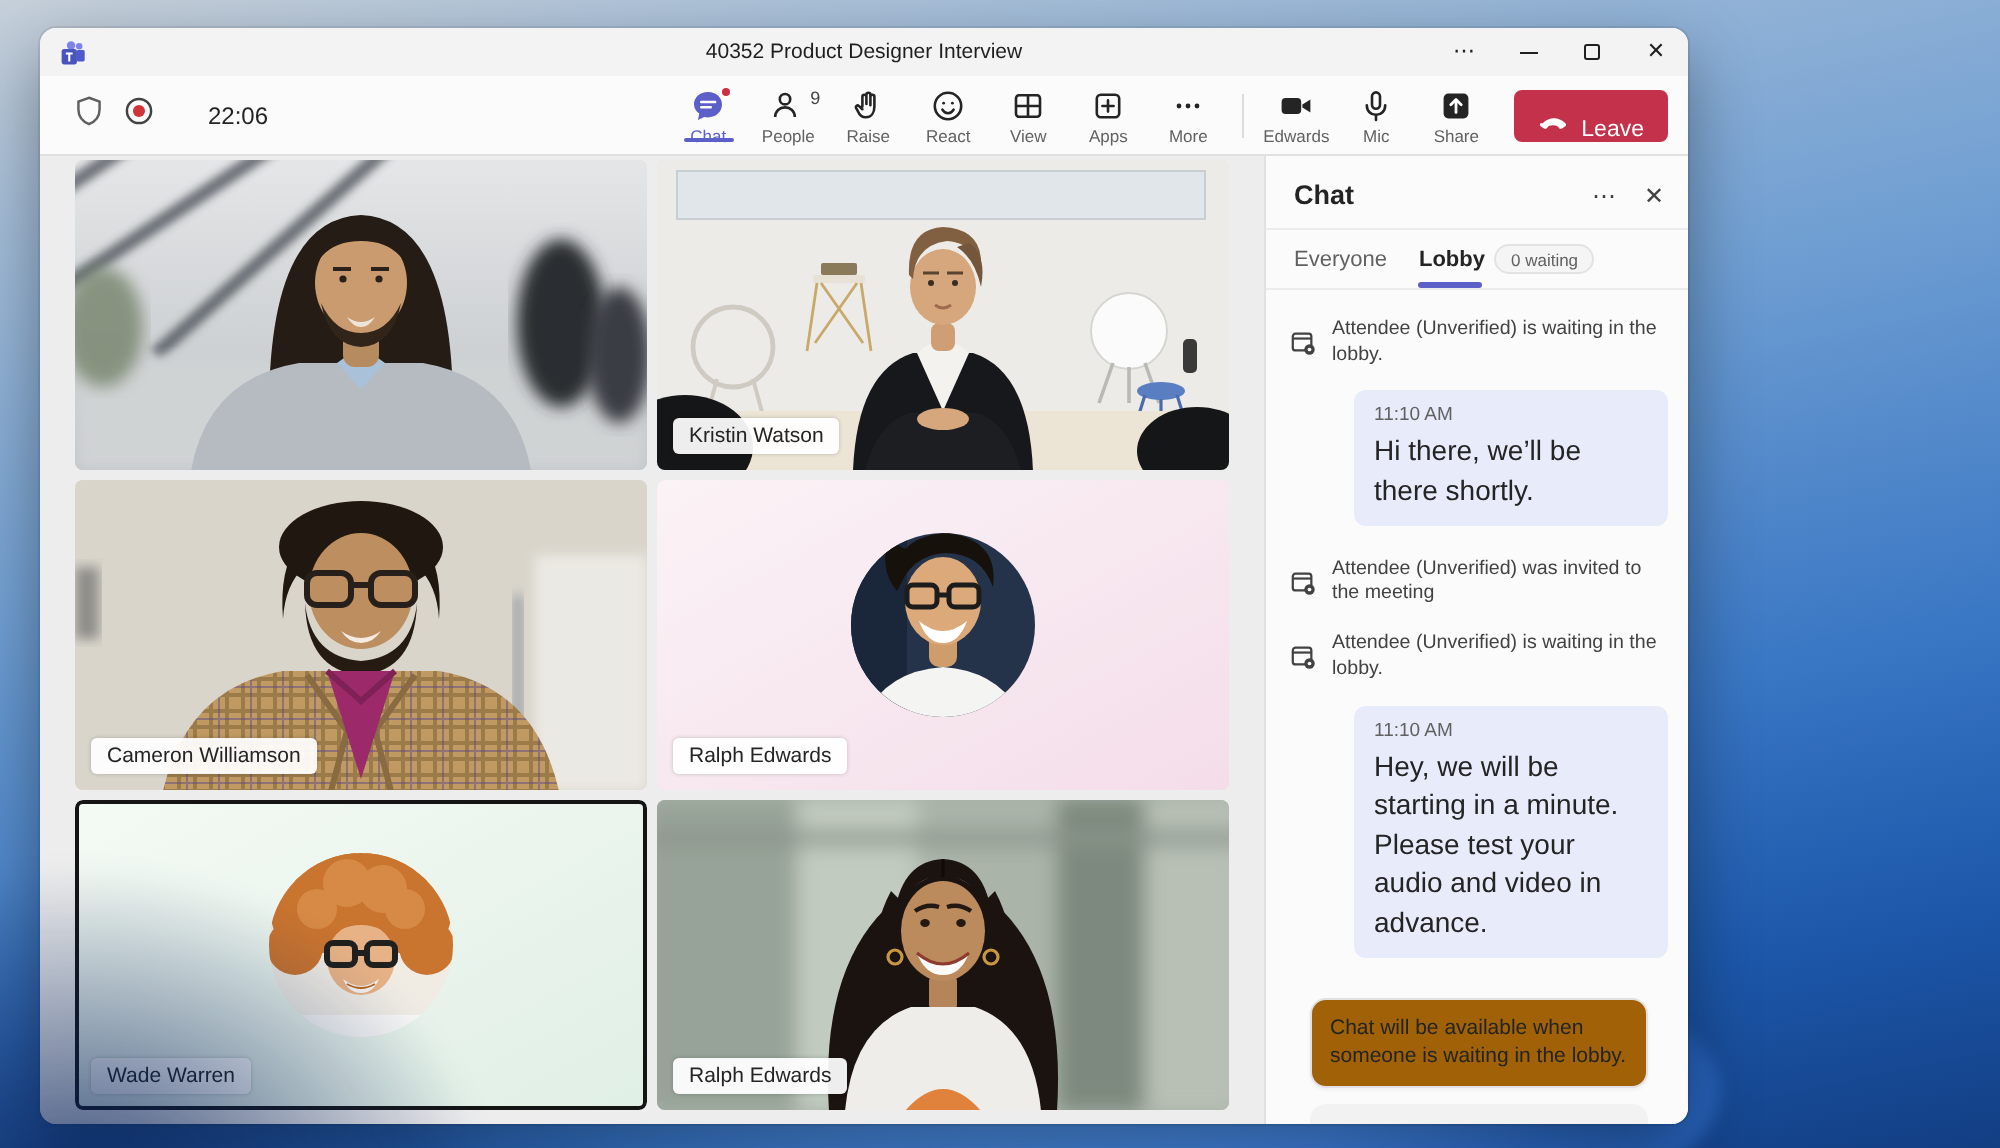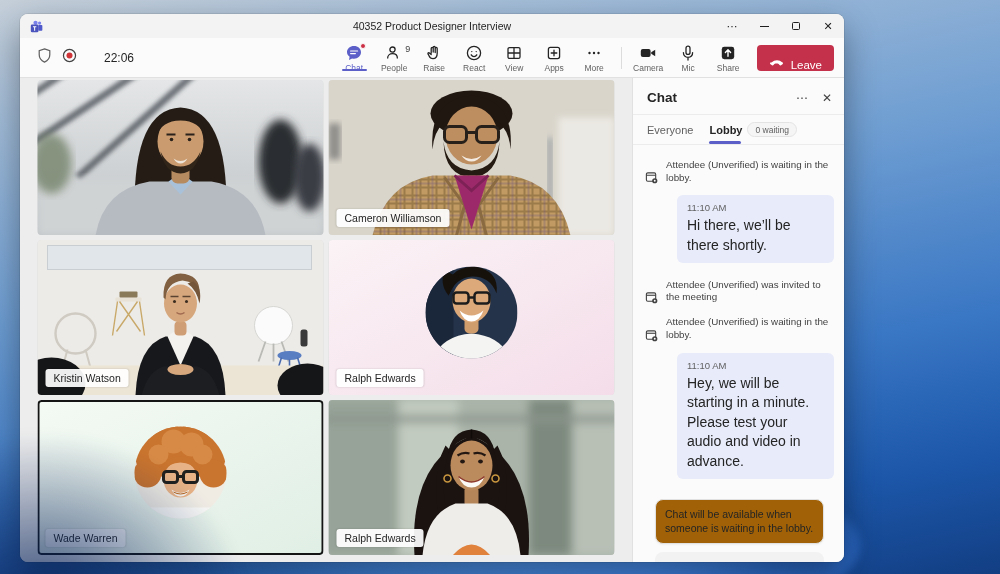--- a/index.html
+++ b/index.html
@@ -66,21 +66,21 @@
   .chatpanel{width:212px;flex:none;background:#fbfbfb;border-left:1px solid #e1e1e1;display:flex;flex-direction:column}
   .chead{display:flex;align-items:center;padding:12px 12px 9px 14px;border-bottom:1px solid #ececec}
   .chead h2{font-size:13.5px;margin:0;flex:1;color:#242424}
   .cicon{color:#424242;font-size:12px;margin-left:14px;cursor:pointer;line-height:1}
   .ctabs{display:flex;align-items:center;gap:16px;padding:0 14px;height:30px;border-bottom:1px solid #ececec}
   .tab{font-size:11px;color:#616161;cursor:pointer;position:relative;height:100%;display:flex;align-items:center;gap:5px}
   .tab.active{color:#242424;font-weight:bold}
   .tab.active::after{content:"";position:absolute;bottom:0;left:0;width:32px;height:3px;border-radius:2px;background:var(--accent)}
   .pill{font-size:8.5px;font-weight:normal;color:#616161;background:#f5f5f5;border:1px solid #e3e3e3;border-radius:9px;padding:1.5px 7px;white-space:nowrap}
   .cfeed{flex:1;padding:8px 10px 0 12px;display:flex;flex-direction:column;overflow:hidden}
-  .event{display:flex;gap:8px;align-items:flex-end;margin:6px 0}
+  .event{display:flex;gap:8px;align-items:center;margin:6px 0}
   .event svg{flex:none;margin-top:0}
   .event span{font-size:9.8px;color:#424242;line-height:1.3}
   .bubble{background:var(--bubble);border-radius:6px;margin:5px 0 10px 32px;padding:7px 10px}
   .btime{font-size:9.5px;color:#616161;margin-bottom:3px}
   .btext{font-size:14px;color:#242424;line-height:1.4}
   .cbottom{margin-top:auto;padding:10px;display:flex;flex-direction:column;gap:8px}
   .notice{background:#a16207;border:1px solid #e1e1e1;border-radius:8px;padding:7px 9px;font-size:10.5px;color:#242424;line-height:1.4;box-shadow:0 1px 2px rgba(0,0,0,.05)}
   .compose{background:#f2f2f2;border-radius:8px;padding:9px 10px 7px;min-height:58px;display:flex;flex-direction:column}
   .placeholder{font-size:11.5px;color:#c2c2c2}
   .crow{margin-top:auto;display:flex;align-items:center;gap:9px;justify-content:flex-end}
@@ -205,21 +205,21 @@
       <span class="vdiv"></span>
 
       <div class="devices">
         <div class="navbtn">
           <span class="nicon">
             <svg width="18" height="18" viewBox="0 0 18 18">
               <rect x="1.8" y="5" width="9.8" height="8" rx="2" fill="#242424"></rect>
               <path d="M12.2 8.2 l4-2.5 v6.6 l-4-2.5 Z" fill="#242424"></path>
             </svg>
           </span>
-          <span class="nlabel">Camera</span>
+          <span class="nlabel">Edwards</span>
         </div>
         <div class="navbtn">
           <span class="nicon">
             <svg width="18" height="18" viewBox="0 0 18 18" fill="none" stroke="#242424" stroke-width="1.3" stroke-linecap="round">
               <rect x="7" y="2.2" width="4" height="8.2" rx="2"></rect>
               <path d="M4.4 8.6 c0 3 2 4.8 4.6 4.8 s4.6-1.8 4.6-4.8 M9 13.4 V16"></path>
             </svg>
           </span>
           <span class="nlabel">Mic</span>
         </div>
@@ -282,20 +282,53 @@
               <path d="M123 72 Q127 93 143 94 Q159 93 163 72 Q156 87 143 87 Q130 87 123 72 Z" fill="#312419"></path>
               <path d="M136 79 q7 5 14 0 q-3 5-7 5 t-7-5 Z" fill="#f2ece3" opacity=".9"></path>
               <circle cx="134" cy="60" r="1.8" fill="#2a211a"></circle>
                 <circle cx="152" cy="60" r="1.8" fill="#2a211a"></circle>
               <path d="M129 55 h9 M148 55 h9" stroke="#2a211a" stroke-width="2"></path>
             </svg>
           </div>
 
           <div class="tile">
             <svg viewBox="0 0 286 156" preserveAspectRatio="xMidYMid slice">
+              <rect width="286" height="156" fill="#edebe7"></rect>
+              <rect x="10" y="6" width="264" height="24" fill="#e0e6e9" stroke="#c8ced2"></rect>
+              <rect x="78" y="58" width="26" height="4" rx="1" fill="#e8e2d6"></rect>
+              <rect x="82" y="52" width="18" height="6" rx="1" fill="#8a7a5a"></rect>
+              <path d="M80 62 l-5 34 M102 62 l5 34 M82 62 l21 30 M100 62 l-21 30" stroke="#c9a96a" stroke-width="1.4" fill="none"></path>
+              <circle cx="38" cy="94" r="20" fill="none" stroke="#cfcac2" stroke-width="2.4"></circle>
+              <path d="M30 110 l-6 22 M48 110 l6 22" stroke="#cfcac2" stroke-width="2"></path>
+              <circle cx="236" cy="86" r="19" fill="#fbfbfb" stroke="#d5d5d2"></circle>
+              <path d="M228 102 l-7 20 M244 102 l7 20 M236 104 v18" stroke="#b9b9b6" stroke-width="1.8"></path>
+              <rect x="263" y="90" width="7" height="17" rx="2.5" fill="#3a3a3a"></rect>
+              <ellipse cx="252" cy="116" rx="12" ry="4.5" fill="#5a7ec2"></ellipse>
+              <path d="M244 118 l-5 16 M260 118 l5 16 M252 120 v14" stroke="#4a6cae" stroke-width="1.6"></path>
+              <rect x="0" y="126" width="286" height="30" fill="#ece5d6"></rect>
+              <ellipse cx="14" cy="144" rx="34" ry="26" fill="#151618"></ellipse>
+              <ellipse cx="270" cy="146" rx="30" ry="22" fill="#151618"></ellipse>
+              <path d="M98 156 Q100 106 128 97 L158 97 Q186 106 188 156 Z" fill="#17181b"></path>
+              <path d="M130 97 L143 126 L156 97 Q150 91 143 91 Q136 91 130 97 Z" fill="#f4f2ee"></path>
+              <rect x="137" y="82" width="12" height="14" rx="4" fill="#cf9e74"></rect>
+              <ellipse cx="143" cy="64" rx="16.5" ry="19" fill="#d6a77c"></ellipse>
+              <path d="M126 58 Q125 35 143 34 Q163 35 162 54 Q158 42 145 41 Q129 43 128 60 Z" fill="#806040"></path>
+              <path d="M156 42 Q165 48 162 64 Q159 50 150 44 Z" fill="#74563a"></path>
+              <circle cx="137" cy="62" r="1.5" fill="#3a2c20"></circle>
+                <circle cx="149" cy="62" r="1.5" fill="#3a2c20"></circle>
+              <path d="M133 57 h8 M145 57 h8" stroke="#5a4330" stroke-width="1.5"></path>
+              <path d="M139 73 q4 3 8 0" stroke="#a06a50" stroke-width="1.5" fill="none"></path>
+              <path d="M104 156 Q110 132 126 127 h34 Q176 132 182 156 Z" fill="#1d1e22"></path>
+              <ellipse cx="143" cy="130" rx="13" ry="5.5" fill="#d6a77c"></ellipse>
+            </svg>
+            <span class="nametag">Kristin Watson</span>
+          </div>
+
+          <div class="tile">
+            <svg viewBox="0 0 286 156" preserveAspectRatio="xMidYMid slice">
               <defs>
                 <filter id="t3b3">
                     <feGaussianBlur stdDeviation="3"></feGaussianBlur>
                   </filter>
                 <pattern id="plaid" width="16" height="16" patternUnits="userSpaceOnUse">
                   <rect width="16" height="16" fill="#c09a62"></rect>
                   <path d="M0 4 h16 M0 12 h16 M4 0 v16 M12 0 v16" stroke="#8d6d40" stroke-width="2" opacity=".7"></path>
                   <path d="M0 8 h16 M8 0 v16" stroke="#5e4a8a" stroke-width="1" opacity=".5"></path>
                 </pattern>
               </defs>
@@ -312,53 +345,20 @@
                 <rect x="148" y="47" width="22" height="16" rx="5"></rect>
                 <path d="M138 53 h10"></path>
               </g>
               <path d="M133 76 q10 7 20 0 q-4 6-10 6 t-10-6 Z" fill="#f4ece2"></path>
               <path d="M44 156 Q56 104 104 96 L182 96 Q230 104 242 156 Z" fill="url(#plaid)"></path>
               <path d="M116 98 L136 126 L128 156 M170 98 L150 126 L158 156" stroke="#8a6a40" stroke-width="3" fill="none"></path>
               <path d="M126 96 L143 150 L160 96 Z" fill="#9c2a6a"></path>
               <path d="M126 96 l17 15 17-15" stroke="#7d2156" stroke-width="3" fill="none"></path>
             </svg>
             <span class="nametag">Cameron Williamson</span>
-          </div>
-
-          <div class="tile">
-            <svg viewBox="0 0 286 156" preserveAspectRatio="xMidYMid slice">
-              <rect width="286" height="156" fill="#edebe7"></rect>
-              <rect x="10" y="6" width="264" height="24" fill="#e0e6e9" stroke="#c8ced2"></rect>
-              <rect x="78" y="58" width="26" height="4" rx="1" fill="#e8e2d6"></rect>
-              <rect x="82" y="52" width="18" height="6" rx="1" fill="#8a7a5a"></rect>
-              <path d="M80 62 l-5 34 M102 62 l5 34 M82 62 l21 30 M100 62 l-21 30" stroke="#c9a96a" stroke-width="1.4" fill="none"></path>
-              <circle cx="38" cy="94" r="20" fill="none" stroke="#cfcac2" stroke-width="2.4"></circle>
-              <path d="M30 110 l-6 22 M48 110 l6 22" stroke="#cfcac2" stroke-width="2"></path>
-              <circle cx="236" cy="86" r="19" fill="#fbfbfb" stroke="#d5d5d2"></circle>
-              <path d="M228 102 l-7 20 M244 102 l7 20 M236 104 v18" stroke="#b9b9b6" stroke-width="1.8"></path>
-              <rect x="263" y="90" width="7" height="17" rx="2.5" fill="#3a3a3a"></rect>
-              <ellipse cx="252" cy="116" rx="12" ry="4.5" fill="#5a7ec2"></ellipse>
-              <path d="M244 118 l-5 16 M260 118 l5 16 M252 120 v14" stroke="#4a6cae" stroke-width="1.6"></path>
-              <rect x="0" y="126" width="286" height="30" fill="#ece5d6"></rect>
-              <ellipse cx="14" cy="144" rx="34" ry="26" fill="#151618"></ellipse>
-              <ellipse cx="270" cy="146" rx="30" ry="22" fill="#151618"></ellipse>
-              <path d="M98 156 Q100 106 128 97 L158 97 Q186 106 188 156 Z" fill="#17181b"></path>
-              <path d="M130 97 L143 126 L156 97 Q150 91 143 91 Q136 91 130 97 Z" fill="#f4f2ee"></path>
-              <rect x="137" y="82" width="12" height="14" rx="4" fill="#cf9e74"></rect>
-              <ellipse cx="143" cy="64" rx="16.5" ry="19" fill="#d6a77c"></ellipse>
-              <path d="M126 58 Q125 35 143 34 Q163 35 162 54 Q158 42 145 41 Q129 43 128 60 Z" fill="#806040"></path>
-              <path d="M156 42 Q165 48 162 64 Q159 50 150 44 Z" fill="#74563a"></path>
-              <circle cx="137" cy="62" r="1.5" fill="#3a2c20"></circle>
-                <circle cx="149" cy="62" r="1.5" fill="#3a2c20"></circle>
-              <path d="M133 57 h8 M145 57 h8" stroke="#5a4330" stroke-width="1.5"></path>
-              <path d="M139 73 q4 3 8 0" stroke="#a06a50" stroke-width="1.5" fill="none"></path>
-              <path d="M104 156 Q110 132 126 127 h34 Q176 132 182 156 Z" fill="#1d1e22"></path>
-              <ellipse cx="143" cy="130" rx="13" ry="5.5" fill="#d6a77c"></ellipse>
-            </svg>
-            <span class="nametag">Kristin Watson</span>
           </div>
 
           <div class="tile">
             <svg viewBox="0 0 286 156" preserveAspectRatio="xMidYMid slice">
               <defs>
                 <linearGradient id="t4bg" x1="0" y1="0" x2="1" y2="1">
                   <stop offset="0" stop-color="#fbf3f6"></stop>
                     <stop offset="1" stop-color="#f4dde9"></stop>
                 </linearGradient>
                 <clipPath id="t4c">

